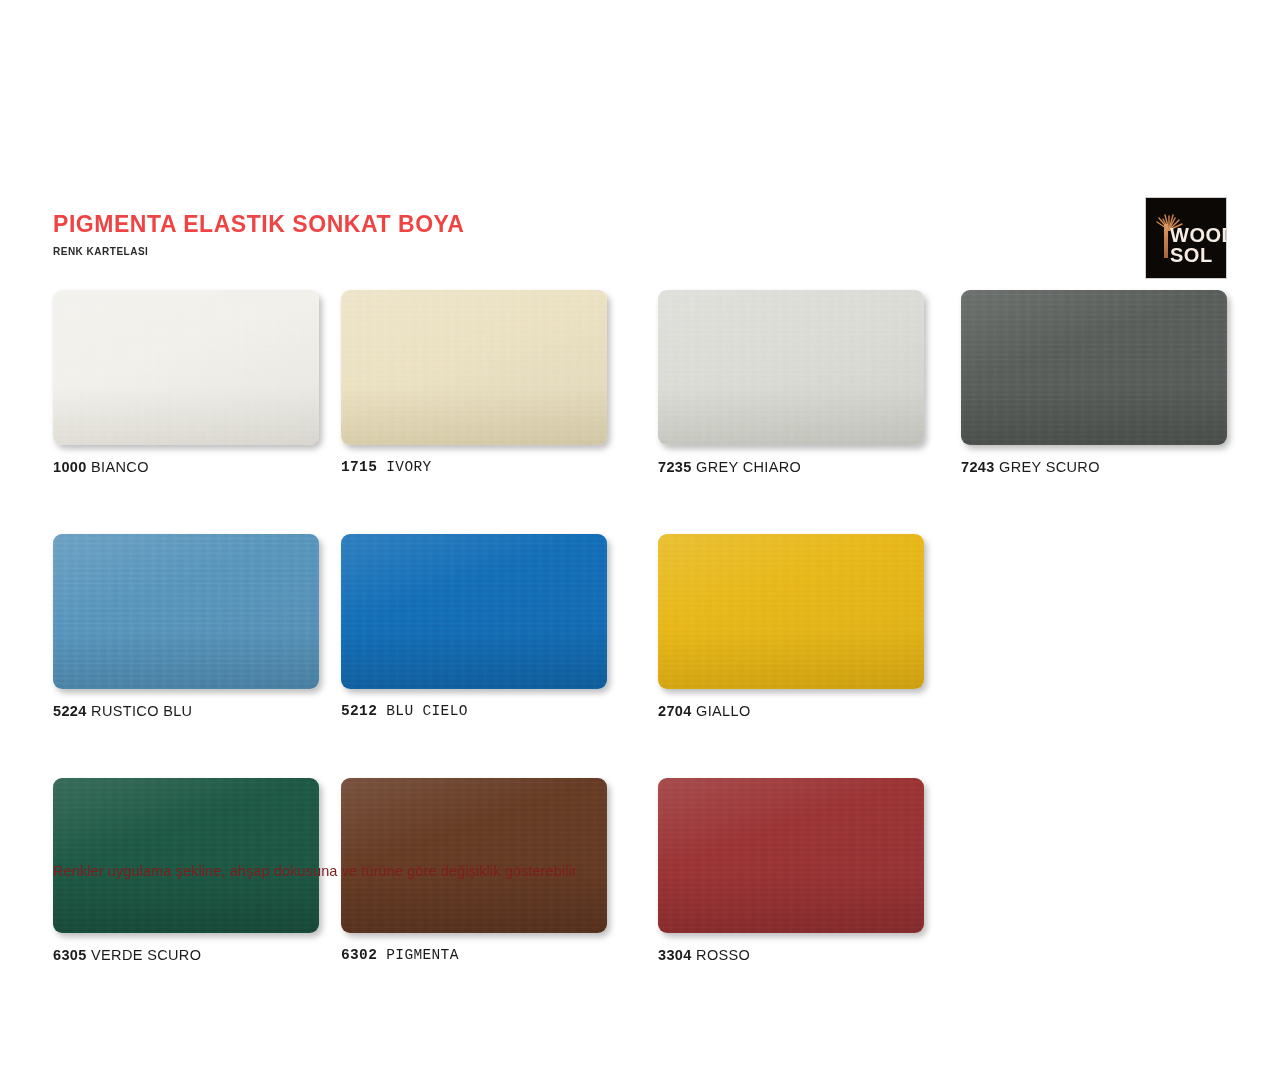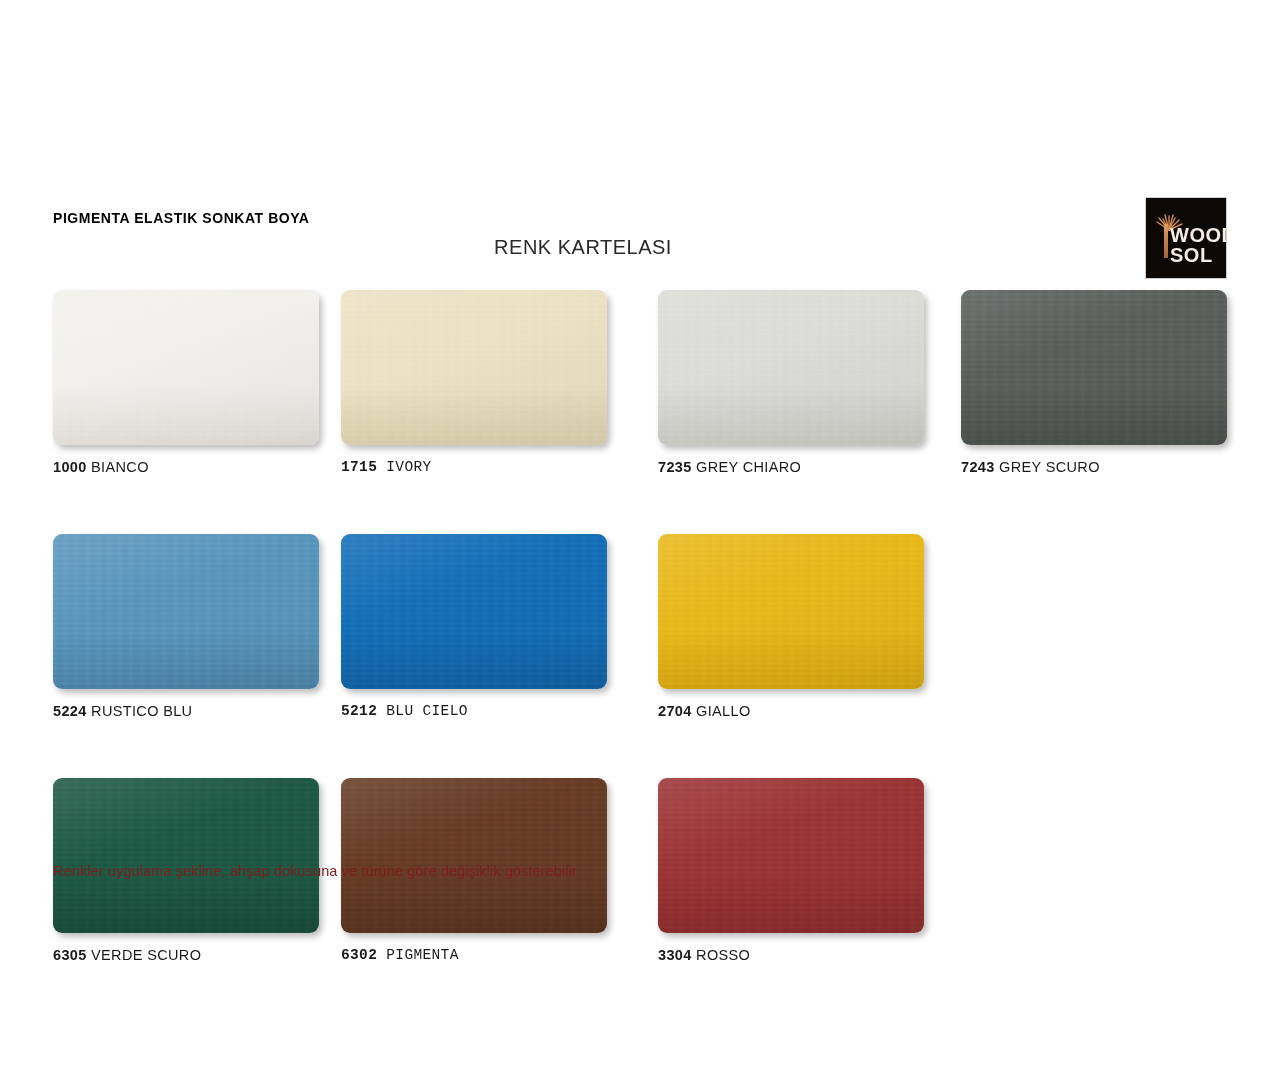--- a/index.html
+++ b/index.html
@@ -24,37 +24,36 @@
   }
 
   
   .header {
     position: absolute;
     left: 53px;
     top: 210px;
     width: 1060px;
   }
   .title {
-    font-size: 14px;
+    font-size: 23px;
     font-weight: bold;
     letter-spacing: 0.55px;
-    color: #000000;
+    color: #ef4444;
     line-height: 1.25;
     margin: 0;
     white-space: nowrap;
   }
   .subtitle {
-    font-size: 20px;
-    font-weight: normal;
+    font-size: 10px;
+    font-weight: bold;
     letter-spacing: 0.5px;
     color: #2a2a2a;
     line-height: 1.3;
     margin: 6px 0 0 0;
     white-space: nowrap;
-    text-align: center;
   }
 
   
   .logo {
     position: absolute;
     left: 1145px;
     top: 197px;
     width: 82px;
     height: 82px;
     background: #0b0806;

